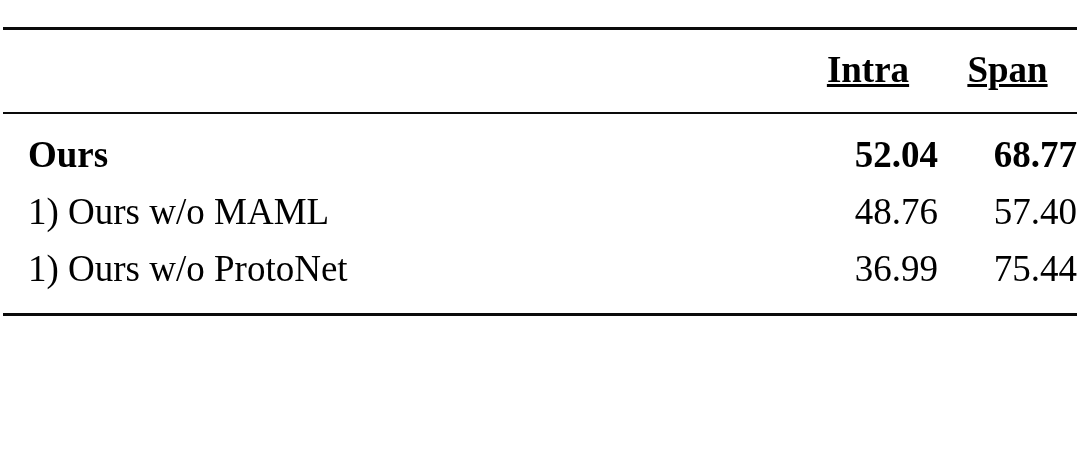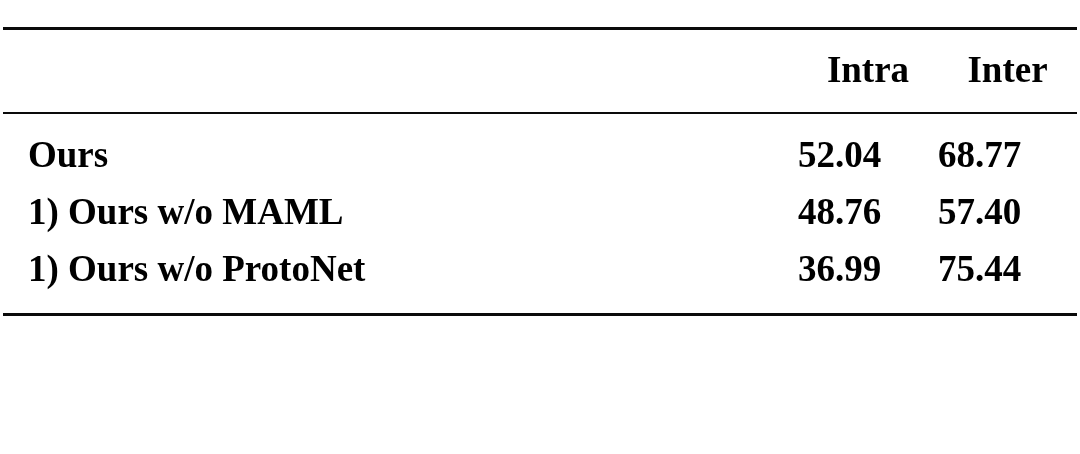--- a/index.html
+++ b/index.html
@@ -34,37 +34,37 @@
   }
 
   table.results col.c-label  { width: 795px; }
   table.results col.c-intra  { width: 140px; }
   table.results col.c-inter  { width: 139px; }
 
   
   .rule-top > th,
   .rule-top > td {
     border-top: 3px solid #0a0a0a;
+    text-decoration: underline;
   }
   .rule-mid > th,
   .rule-mid > td {
     border-top: 2.5px solid #0a0a0a;
   }
   .rule-bottom > th,
   .rule-bottom > td {
     border-bottom: 3px solid #0a0a0a;
   }
 
   th, td {
     padding: 0;
     margin: 0;
     vertical-align: baseline;
     font-size: 37px;
     line-height: 57px;
-    font-weight: bold;
   }
 
   thead th {
     font-weight: bold;
     height: 78px;
     vertical-align: middle;
     padding-bottom: 4px;
   }
 
   th.h-label { text-align: left; }
@@ -79,42 +79,42 @@
   tbody tr.last-data > td {
     padding-bottom: 16px;
   }
 
   td.cell-label {
     text-align: left;
     padding-left: 25px;
     white-space: nowrap;
   }
   td.cell-num {
-    text-align: left;
+    text-align: right;
   }
 
   tr.emphasis td {
     font-weight: bold;
   }
 </style>
 </head>
 <body>
 
 <div class="table-wrap">
   <table class="results">
     <colgroup>
       <col class="c-label">
       <col class="c-intra">
       <col class="c-inter">
     </colgroup>
     <thead>
       <tr class="rule-top">
         <th class="h-label"></th>
         <th class="h-num">Intra</th>
-        <th class="h-num">Inter</th>
+        <th class="h-num">Span</th>
       </tr>
     </thead>
     <tbody>
 
       <tr class="data-row first-data rule-mid emphasis">
         <td class="cell-label">Ours</td>
         <td class="cell-num">52.04</td>
         <td class="cell-num">68.77</td>
       </tr>
 

